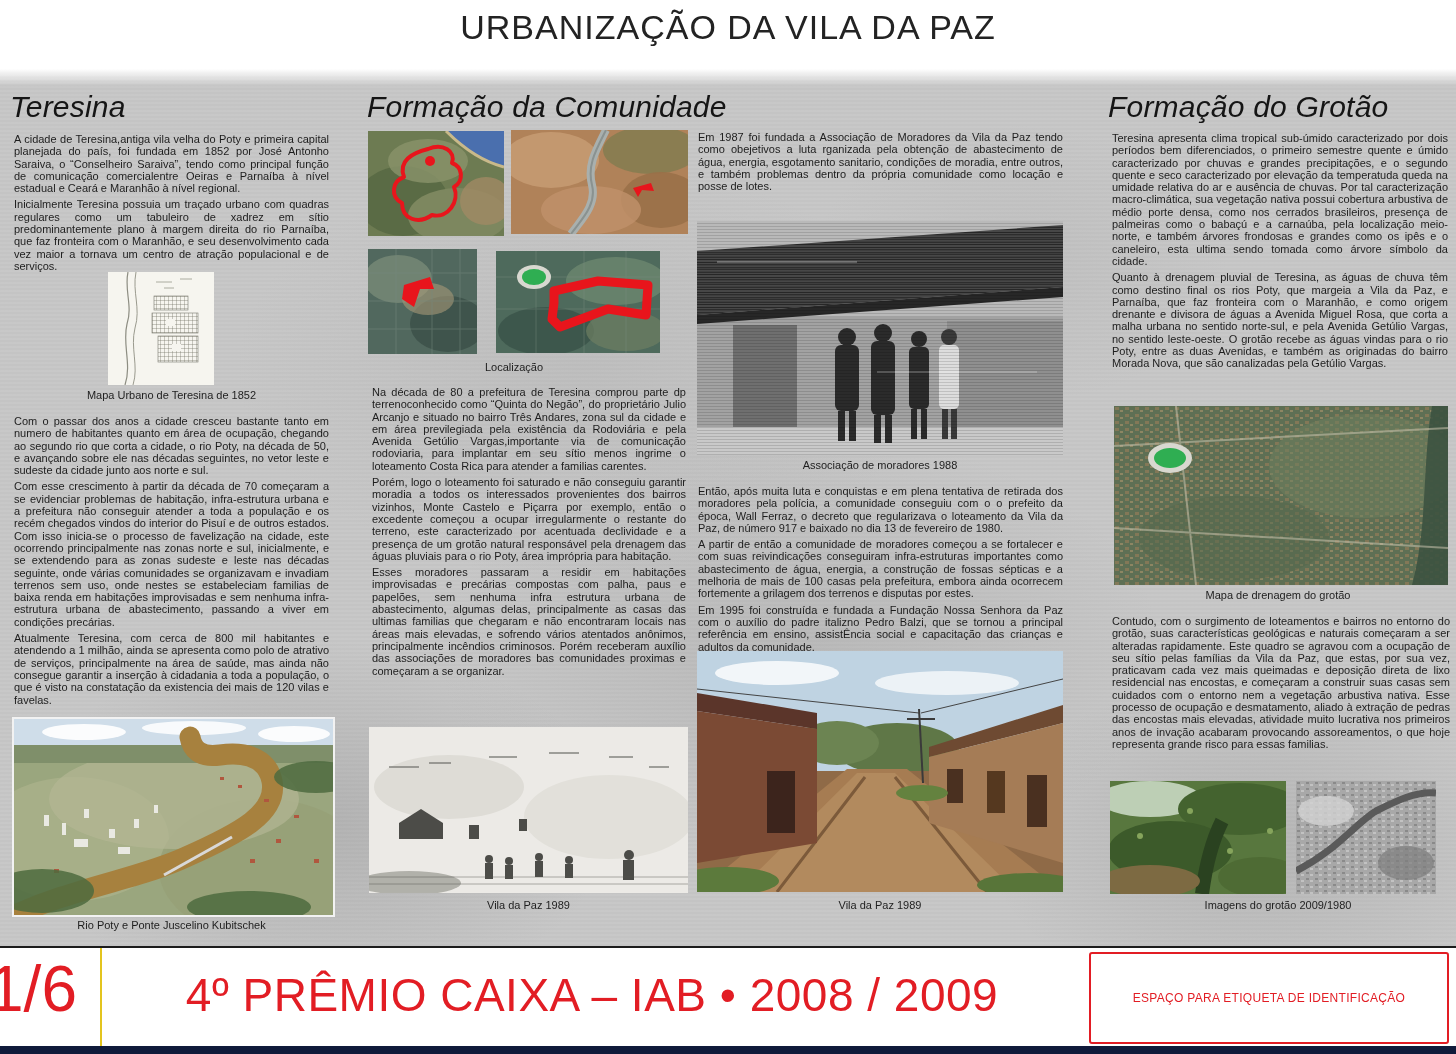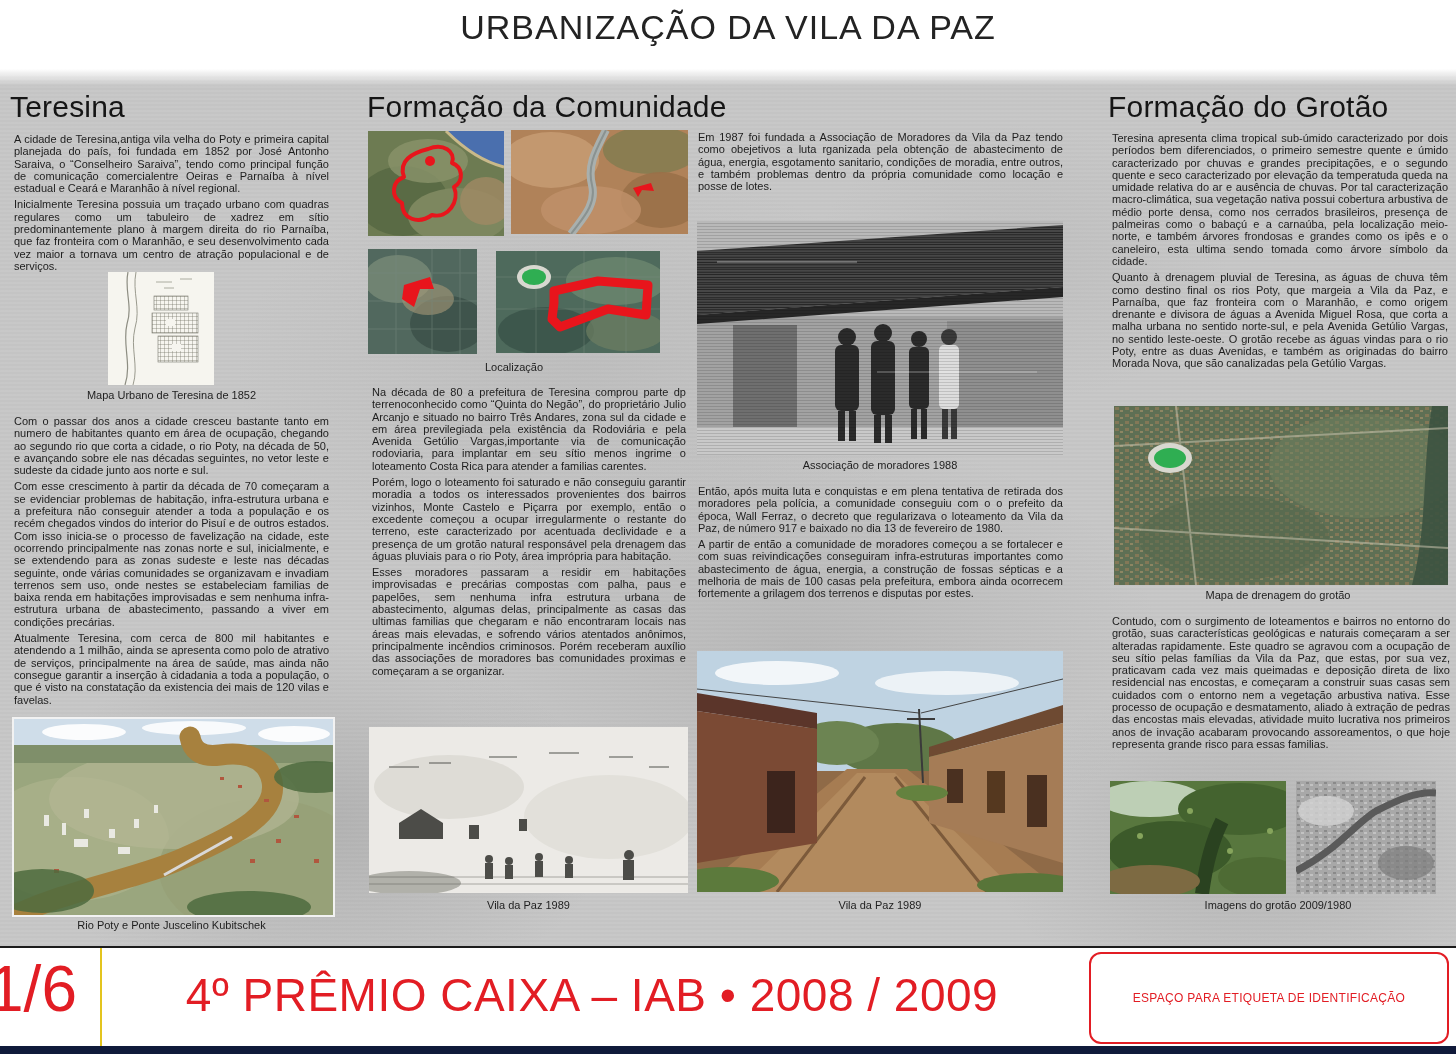--- a/index.html
+++ b/index.html
@@ -14,21 +14,21 @@
       radial-gradient(420px 260px at 22% 78%, rgba(105,105,105,.22), rgba(0,0,0,0) 70%),
       radial-gradient(520px 320px at 55% 62%, rgba(120,120,120,.18), rgba(0,0,0,0) 70%),
       radial-gradient(380px 240px at 86% 80%, rgba(110,110,110,.20), rgba(0,0,0,0) 70%),
       radial-gradient(500px 300px at 40% 35%, rgba(135,135,135,.14), rgba(0,0,0,0) 70%),
       radial-gradient(300px 200px at 70% 25%, rgba(140,140,140,.12), rgba(0,0,0,0) 70%),
       repeating-linear-gradient(0deg, rgba(0,0,0,.015) 0 2px, rgba(255,255,255,.015) 2px 4px);
   }
   .top-band{position:absolute;left:0;top:0;width:1456px;height:86px;background:linear-gradient(#ffffff 80%,rgba(255,255,255,0));z-index:1;}
   .layer{position:absolute;z-index:2;}
   #title{left:0;top:8px;width:1456px;text-align:center;font-size:34px;letter-spacing:1px;color:#232323;}
-  .col-heading{font-size:30px;color:#151515;letter-spacing:.2px;}
+  .col-heading{font-size:30px;color:#151515;letter-spacing:.2px;font-style:italic;}
   #c1h{left:10px;top:90px;}
   #c2h{left:367px;top:90px;}
   #c3h{left:1108px;top:90px;}
   .body-text{font-size:11px;line-height:12.3px;text-align:justify;color:#1d1d1d;}
   .body-text p{margin:4px;}
   #c1p1{left:10px;top:129px;width:323px;}
   #c1p2{left:10px;top:411px;width:323px;}
   #c2lp{left:368px;top:382px;width:322px;}
   #c2rp1{left:694px;top:127px;width:373px;}
   #c2rp2{left:694px;top:481px;width:373px;}
@@ -55,21 +55,21 @@
   #assocphoto{left:697px;top:221px;width:366px;height:234px;}
   #c2rphoto{left:697px;top:651px;width:366px;height:241px;}
   #c3map{left:1114px;top:406px;width:334px;height:179px;}
   #c3img1{left:1110px;top:781px;width:176px;height:113px;}
   #c3img2{left:1296px;top:781px;width:140px;height:113px;}
   #footer-line{left:0;top:946px;width:1456px;height:2px;background:#1b1b1b;}
   #footer-band{left:0;top:948px;width:1456px;height:98px;background:#ffffff;}
   #page-num{left:-12px;top:952px;font-size:64px;color:var(--red);z-index:3;}
   #yline{left:100px;top:948px;width:2px;height:98px;background:var(--yellow);z-index:3;}
   #award{left:102px;top:968px;width:980px;text-align:center;font-size:46px;color:var(--red);letter-spacing:.5px;z-index:3;}
-  #idbox{left:1089px;top:952px;width:356px;height:88px;background:#fff;border:2px solid var(--red);border-radius:12px;display:flex;align-items:center;justify-content:center;z-index:3;}
+  #idbox{left:1089px;top:952px;width:356px;height:88px;background:#fff;border:2px solid var(--red);border-radius:3px;display:flex;align-items:center;justify-content:center;z-index:3;}
   #idbox .lbl{font-size:12px;color:var(--red);letter-spacing:.3px;}
   #bottom-strip{left:0;top:1046px;width:1456px;height:8px;background:var(--navy);z-index:3;}
 </style>
 </head>
 <body>
 
 <div class="bg-texture"></div>
 <div class="top-band"></div>
 
 <div class="layer" id="title">URBANIZAÇÃO DA VILA DA PAZ</div>
@@ -274,20 +274,21 @@
     <rect width="366" height="234" fill="url(#scan)"></rect>
     <rect x="20" y="40" width="140" height="2" fill="#ffffff" opacity=".25"></rect>
     <rect x="180" y="150" width="160" height="2" fill="#ffffff" opacity=".2"></rect>
   </svg>
 </div>
 <div class="layer caption" id="assoccap">Associação de moradores 1988</div>
 
 <div class="layer body-text" id="c2rp2">
   <p>Então, após muita luta e conquistas e em plena tentativa de retirada dos moradores pela polícia, a comunidade conseguiu com o o prefeito da época, Wall Ferraz, o decreto que regularizava o loteamento da Vila da Paz, de número 917 e baixado no dia 13 de fevereiro de 1980.</p>
   <p>A partir de então a comunidade de moradores começou a se fortalecer e com suas reivindicações conseguiram infra-estruturas importantes como abastecimento de água, energia, a construção de fossas sépticas e a melhoria de mais de 100 casas pela prefeitura, embora ainda ocorrecem fortemente a grilagem dos terrenos e disputas por estes.</p>
+  <p>Em 1995 foi construída e fundada a Fundação Nossa Senhora da Paz com o auxílio do padre italizno Pedro Balzi, que se tornou a principal referência em ensino, assistÊncia social e capacitação das crianças e adultos da comunidade.</p>
 </div>
 
 <div class="layer img-frame" id="c2rphoto">
   <svg viewBox="0 0 366 241" preserveAspectRatio="none">
     <rect width="366" height="241" fill="#bfd3e2"></rect>
     <ellipse cx="80" cy="22" rx="62" ry="12" fill="#ffffff" opacity=".8"></ellipse>
     <ellipse cx="250" cy="32" rx="72" ry="12" fill="#ffffff" opacity=".7"></ellipse>
     <ellipse cx="200" cy="98" rx="62" ry="26" fill="#5f7747"></ellipse>
     <ellipse cx="140" cy="92" rx="42" ry="22" fill="#6c8452"></ellipse>
     <rect y="120" width="366" height="121" fill="#8f6a47"></rect>

